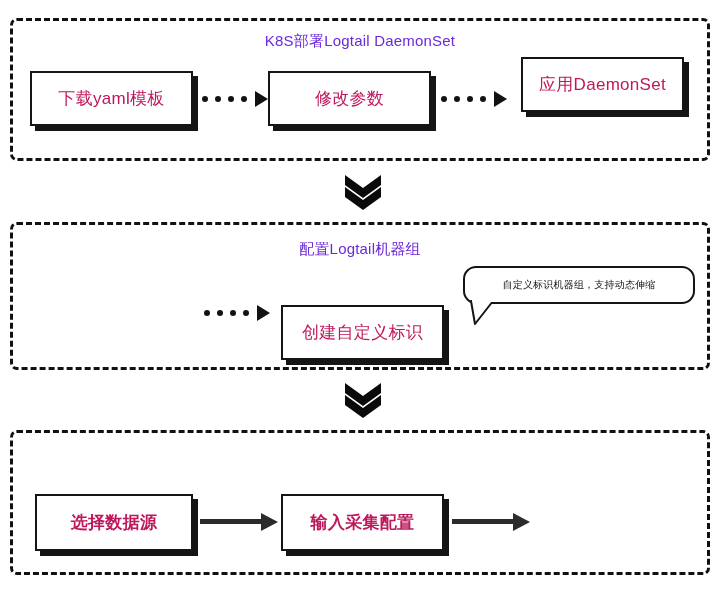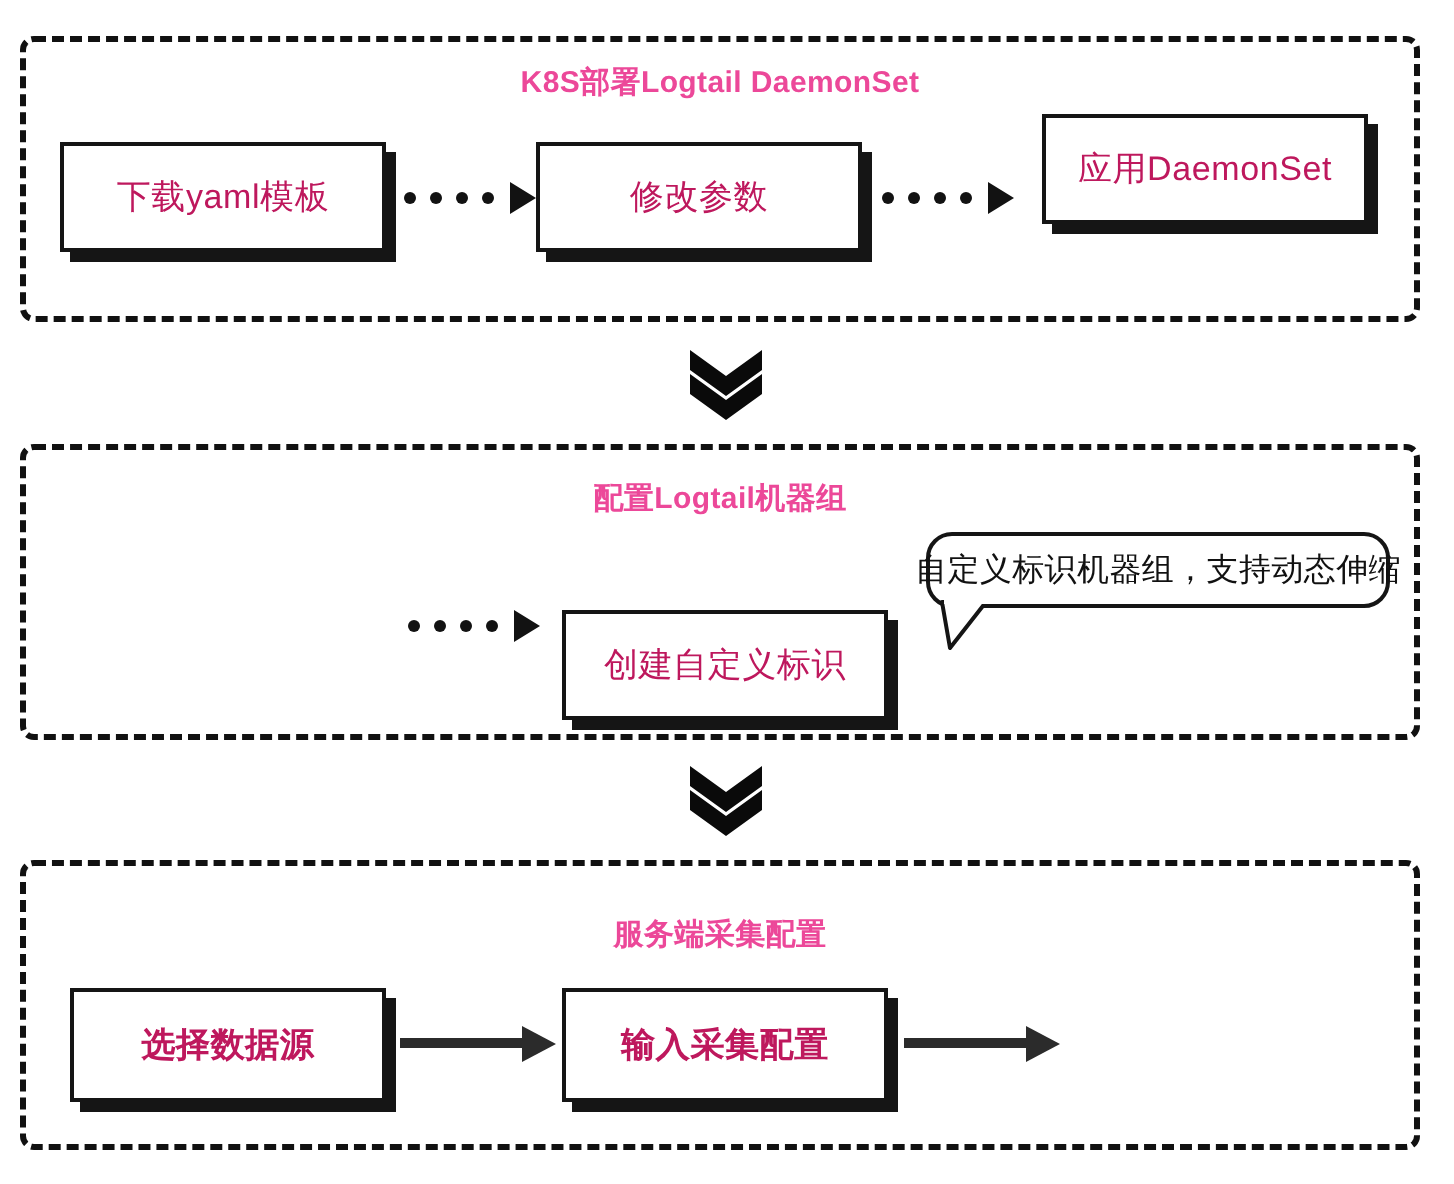--- a/index.html
+++ b/index.html
@@ -25,24 +25,24 @@
     border-radius: 7px;
     box-sizing: border-box;
     background: transparent;
   }
   .group-title {
     position: absolute;
     left: 0;
     right: 0;
     text-align: center;
     font-size: 15px;
-    color: #ec4899;
+    color: #6d28d9;
     letter-spacing: .2px;
     white-space: nowrap;
-    font-weight: 700;
+    font-weight: 400;
   }
 
   
   .node {
     position: absolute;
     box-sizing: border-box;
     background: #ffffff;
     border: 2.5px solid #151515;
     box-shadow: 5px 5px 0 0 #151515;
     display: flex;
@@ -104,21 +104,21 @@
   
   .callout {
     position: absolute;
     box-sizing: border-box;
     background: #ffffff;
     border: 2px solid #151515;
     border-radius: 13px;
     display: flex;
     align-items: center;
     justify-content: center;
-    font-size: 16px;
+    font-size: 10px;
     color: #111111;
     padding: 0 8px;
     letter-spacing: .2px;
     white-space: nowrap;
     z-index: 3;
   }
   .callout-tail {
     position: absolute;
     z-index: 4;
   }
@@ -186,21 +186,20 @@
 
   <div class="chevron" style="left:341px; top:380px; width:44px; height:38px;">
     <svg width="44" height="38" viewBox="0 0 44 38" xmlns="http://www.w3.org/2000/svg">
       <path d="M4 3 L22 16 L40 3 L40 13 L22 26 L4 13 Z" fill="#0a0a0a"></path>
       <path d="M4 15 L22 28 L40 15 L40 25 L22 38 L4 25 Z" fill="#0a0a0a"></path>
     </svg>
   </div>
 
   <div class="group" style="left:10px; top:430px; width:700px; height:145px;">
   </div>
-  <div class="group-title" style="left:10px; top:458px; width:700px;">服务端采集配置</div>
 
   <div class="node bold" style="left:35px; top:494px; width:158px; height:57px;">选择数据源</div>
 
   <div class="conn-solid" style="left:200px; top:513px; width:78px;">
     <span class="shaft" style="width:62px;"></span>
     <span class="tip"></span>
   </div>
 
   <div class="node bold" style="left:281px; top:494px; width:163px; height:57px;">输入采集配置</div>
 

